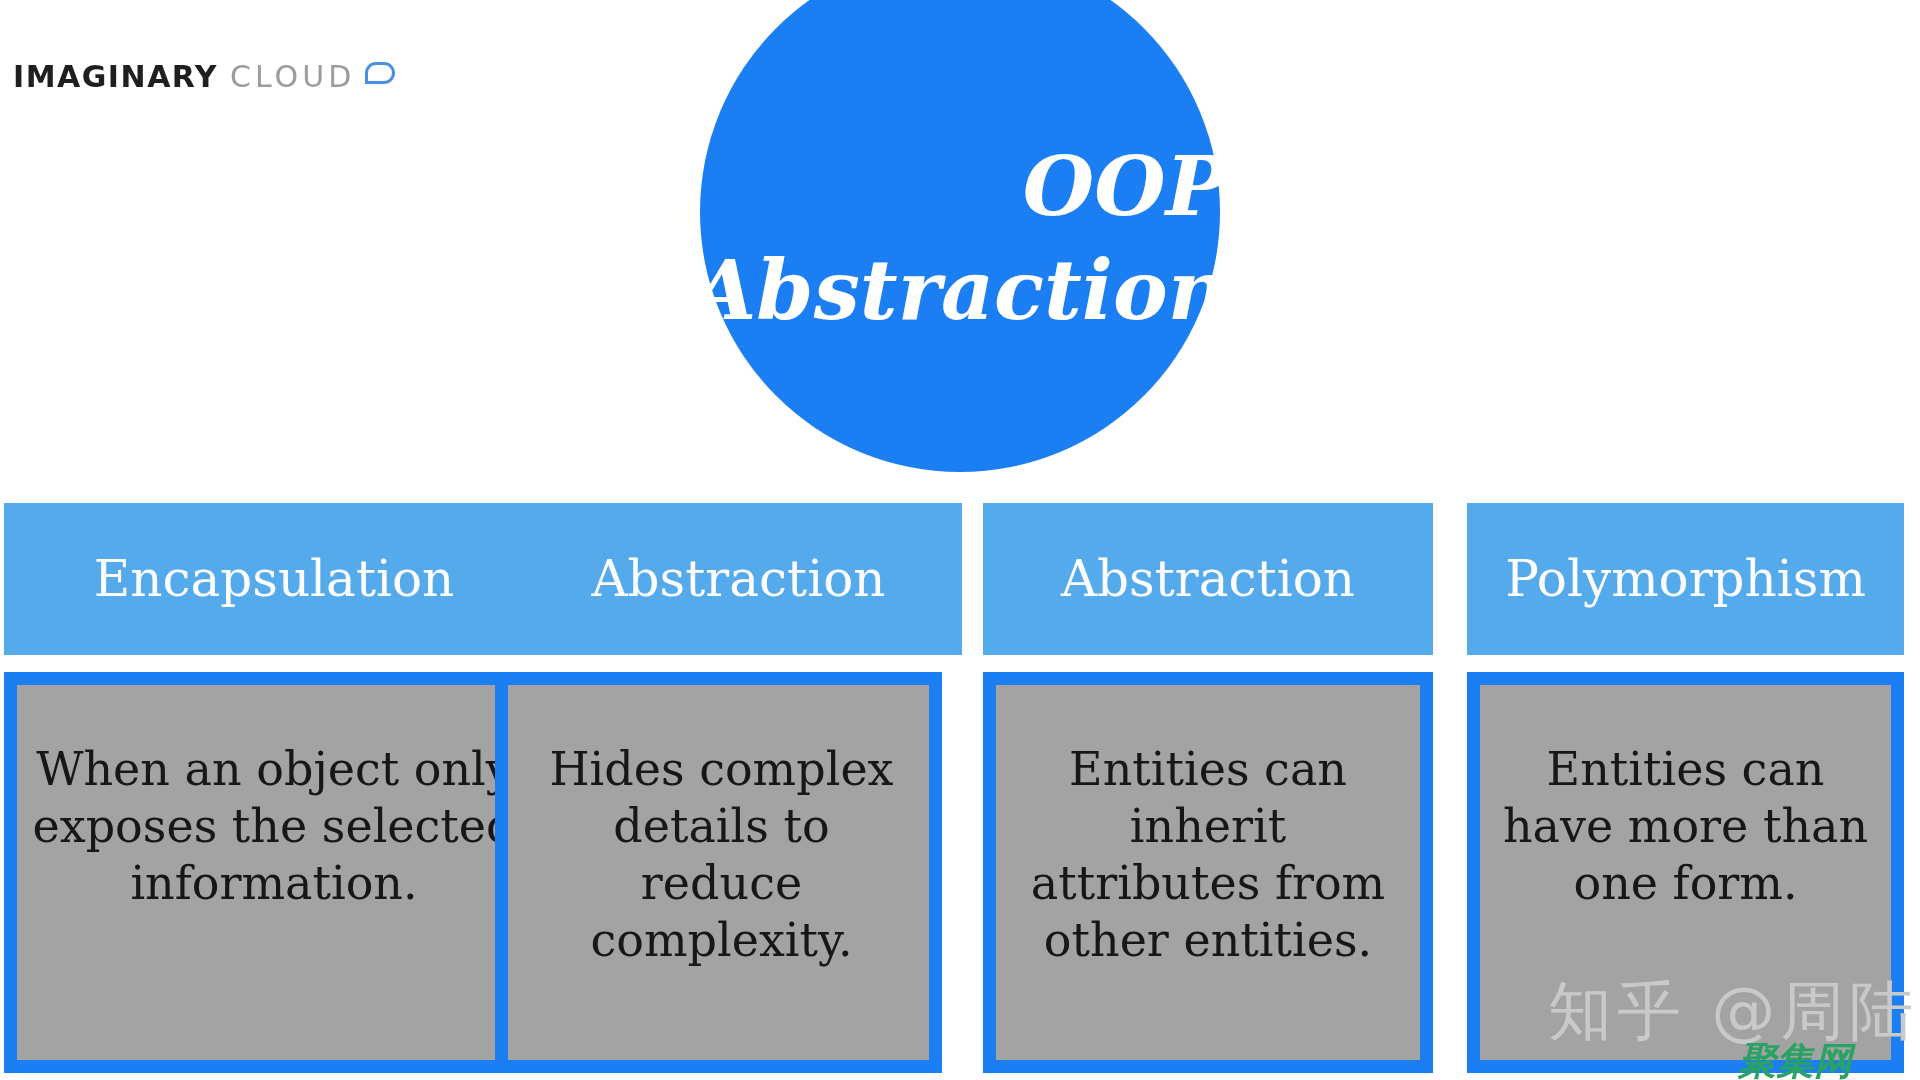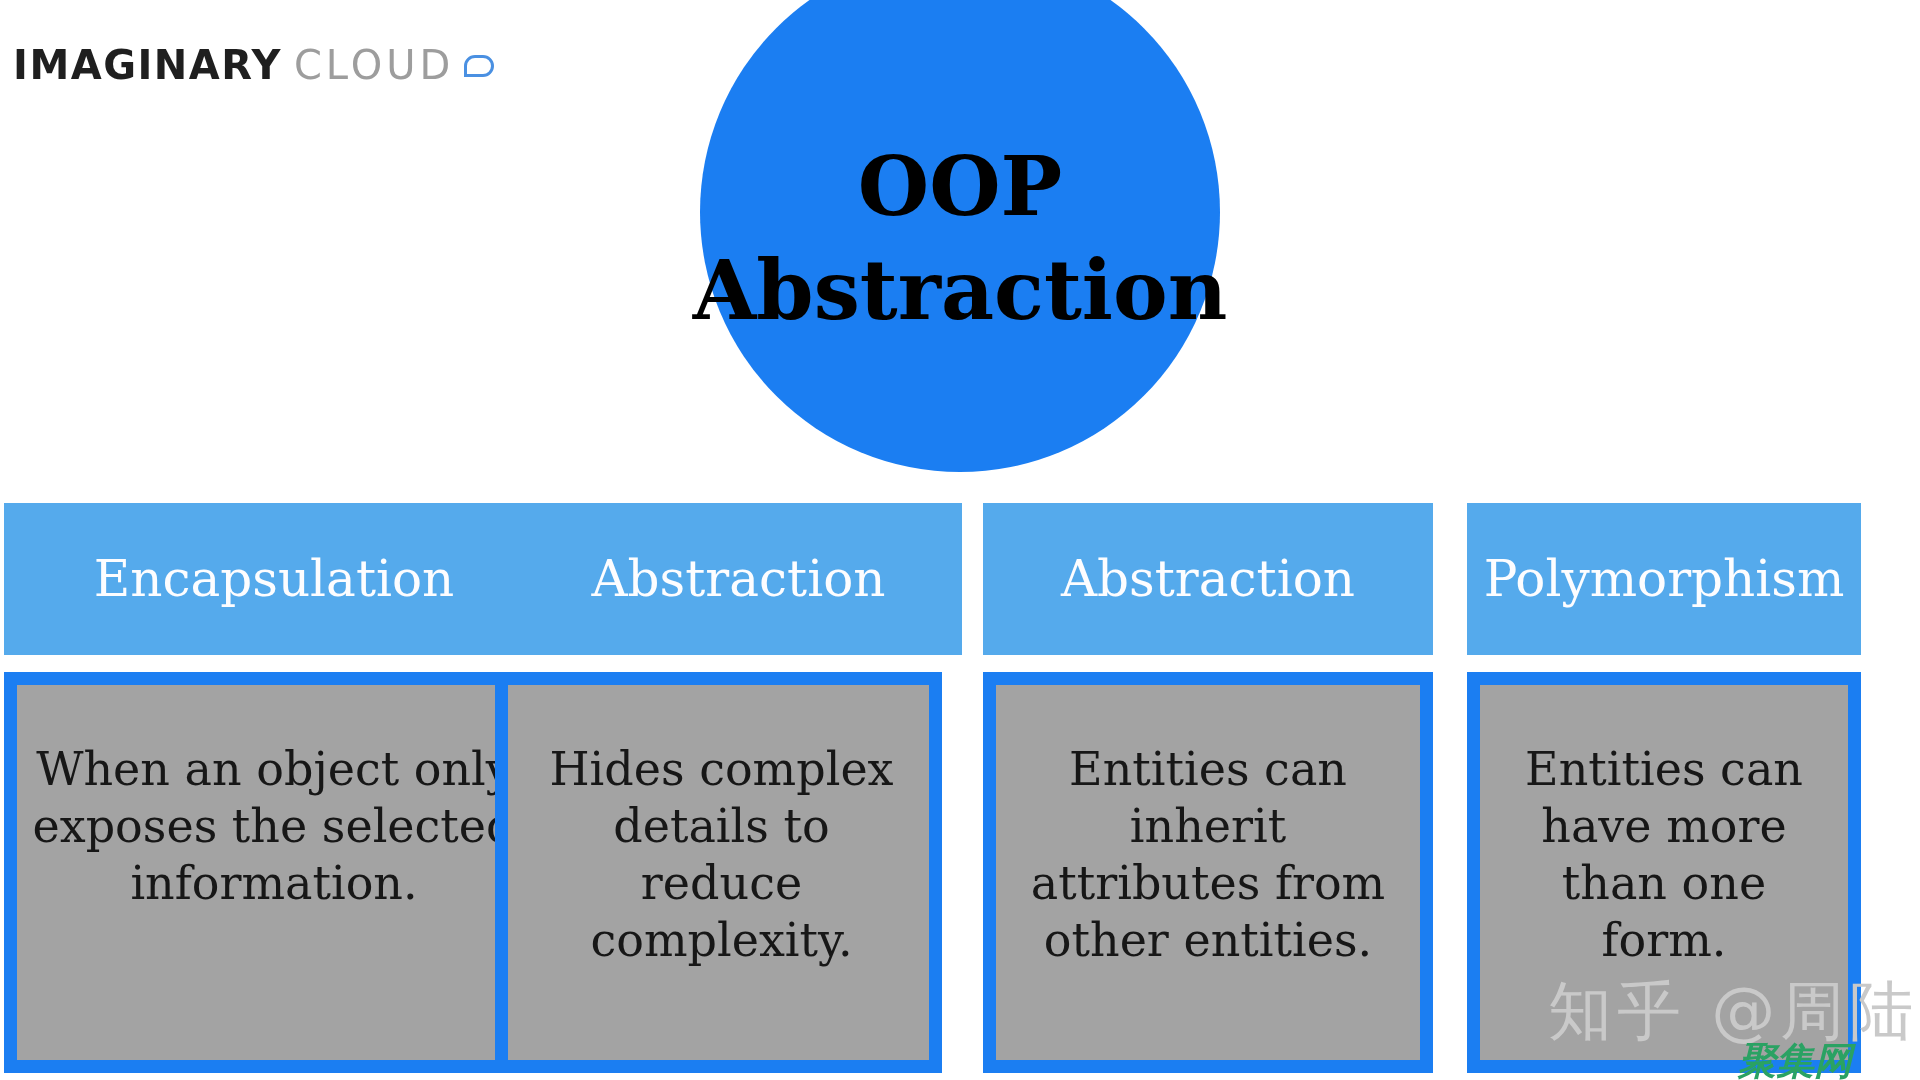--- a/index.html
+++ b/index.html
@@ -18,24 +18,24 @@
   #stage{
     position:relative;
     width:1920px;height:1080px;
     background:#ffffff;
     overflow:hidden;
     font-family:"DejaVu Serif", serif;
   }
 
   
   .logo{
-    position:absolute;left:13px;top:48px;
-    display:flex;align-items:center;
+    position:absolute;left:13px;top:60px;
+    display:flex;
     font-family:"DejaVu Sans","Liberation Sans",sans-serif;
-    font-size:40px;line-height:34px;
+    font-size:30px;line-height:34px;
     white-space:nowrap;
   }
   .logo .strong{font-weight:800;color:var(--logo-dark);letter-spacing:1.5px;}
   .logo .light{font-weight:400;color:var(--logo-light);letter-spacing:4px;margin-left:12px;}
   .logo .bubble{
     width:30px;height:22px;
     border:3px solid var(--logo-icon);
     border-radius:12px 12px 12px 0;
     margin-left:10px;margin-top:2px;
     box-sizing:border-box;
@@ -43,22 +43,22 @@
 
   
   .hub{
     position:absolute;left:700px;top:-48px;
     width:520px;height:520px;border-radius:50%;
     background:var(--hub-bg);
     display:flex;align-items:center;justify-content:center;
   }
   .hub-title{
     transform:translateY(26px);
-    color:#000000;text-align:center;
-    font-weight:700;font-size:82px;line-height:104px;
+    color:#ffffff;text-align:right;
+    font-weight:700;font-size:82px;line-height:104px;font-style:italic;
   }
 
   
   .pillar-header{
     position:absolute;top:503px;height:152px;
     background:var(--header-bg);
     display:flex;align-items:center;justify-content:center;
     color:var(--header-text);
     font-size:50px;
   }
@@ -68,21 +68,21 @@
     border:13px solid var(--box-border);
     background:#a3a3a3;
     padding:56px 14px 0 14px;
     text-align:center;
     color:var(--body-text);
     font-size:46px;line-height:57px;
   }
   .h1,.b1{left:4px;width:540px;}
   .h2,.b2{left:495px;width:447px;padding-left:20px;}
   .h3,.b3{left:983px;width:450px;}
-  .h4,.b4{left:1467px;width:394px;}
+  .h4,.b4{left:1467px;width:437px;}
 
   
   .wm-zhihu{
     position:absolute;left:1515px;top:968px;
     color:var(--wm-gray);
     font-family:"DejaVu Sans","Liberation Sans",sans-serif;
     font-size:64px;font-weight:400;letter-spacing:5px;
     white-space:nowrap;
     margin-left:33px;
   }

